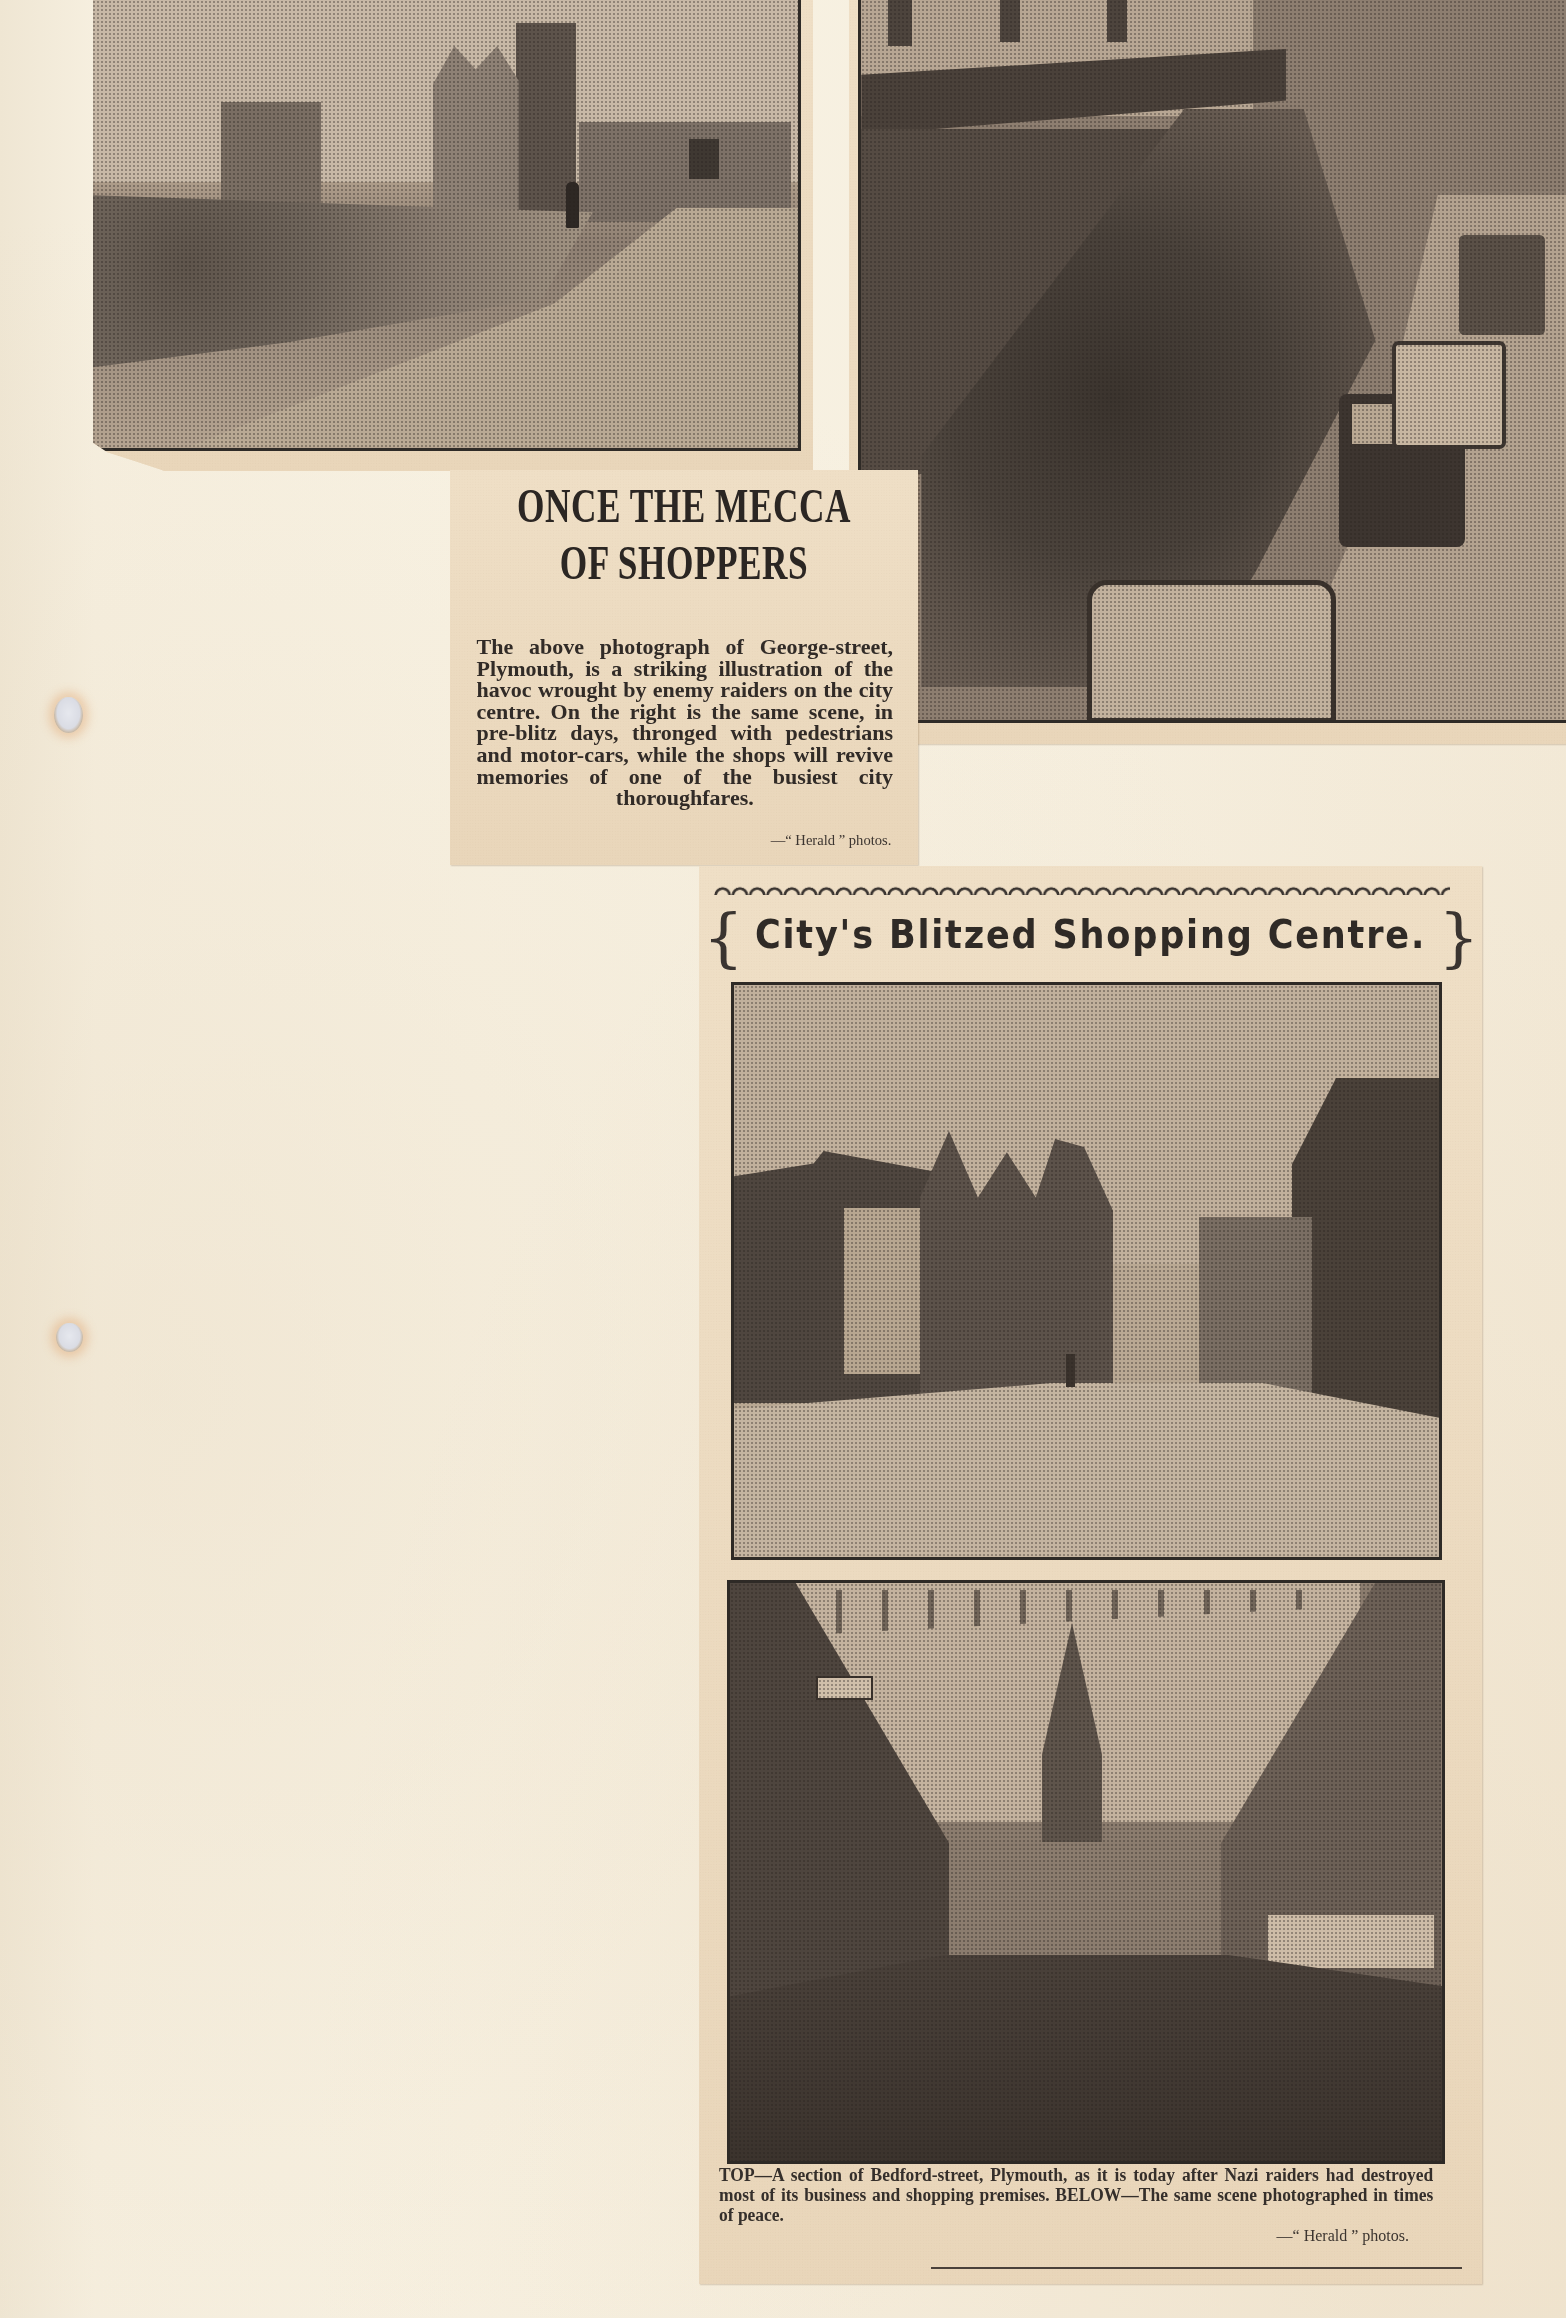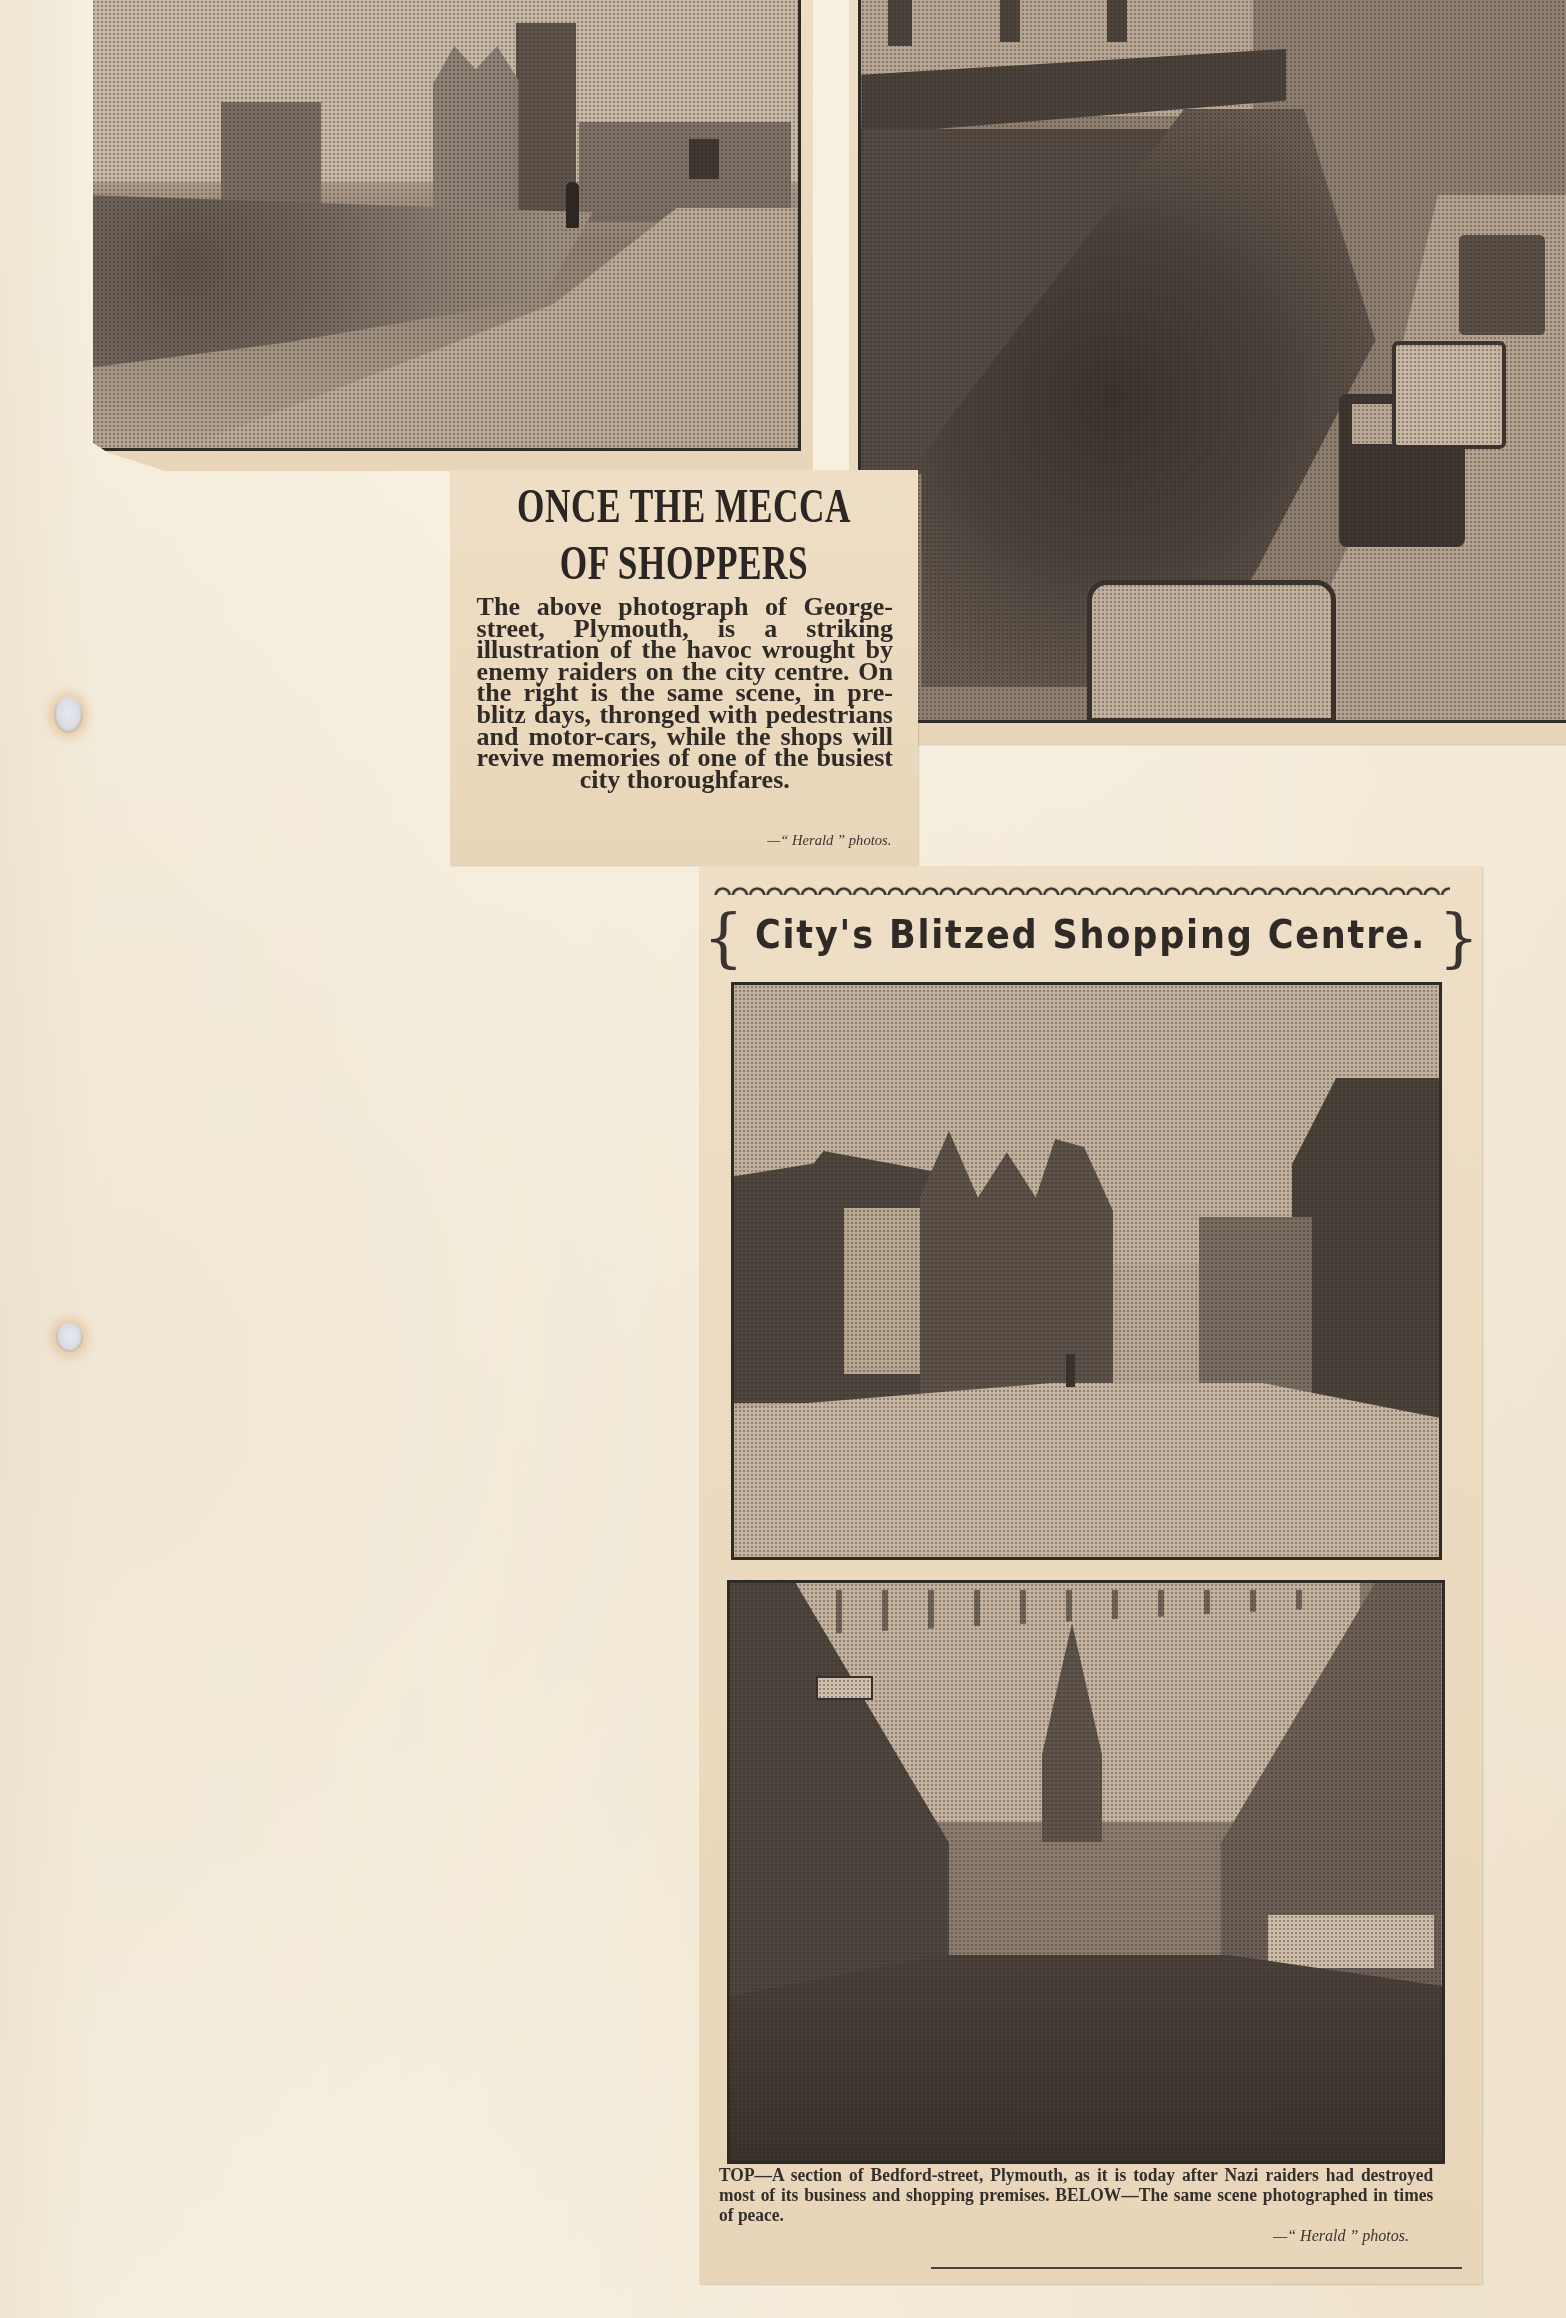--- a/index.html
+++ b/index.html
@@ -46,25 +46,25 @@
   .mecca-title {
     position:absolute; left:0; right:0; text-align:center;
     font-family:"Liberation Serif", serif; font-weight:bold;
     color:#2b2623; font-size:49px; line-height:57px;
     transform:scaleX(0.72); transform-origin:center top;
     letter-spacing:0.7px;
   }
   .mecca-body {
     position:absolute; left:26.6px; right:25px;
     font-family:"Liberation Serif", serif; font-weight:bold;
-    color:#312b27; font-size:26px; line-height:21.6px;
-    text-align:justify; text-align-last:center;
+    color:#312b27; font-size:22px; line-height:21.6px;
+    text-align:justify; text-align-last:center;margin-top:40px;
   }
   .credit {
-    font-family:"Liberation Serif", serif; font-style:italic;
+    font-family:"Liberation Serif", serif; 
     color:#3c3530; text-align:right;margin-left:16px;
   }
 
   
   .wavy {
     position:absolute; height:14.6px;
     background-image: radial-gradient(circle at 50% 100%, transparent 5.3px, #3a3430 6px, #3a3430 8px, transparent 8.6px);
     background-size:17.3px 14.6px; background-repeat:repeat-x;
   }
   .brace {

